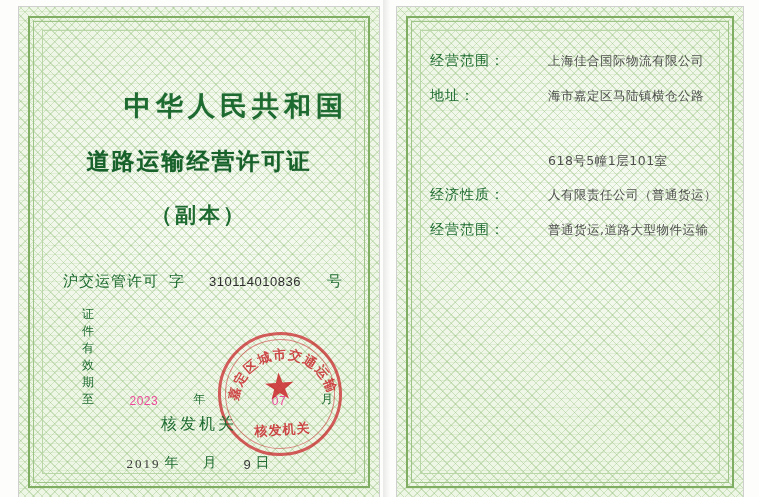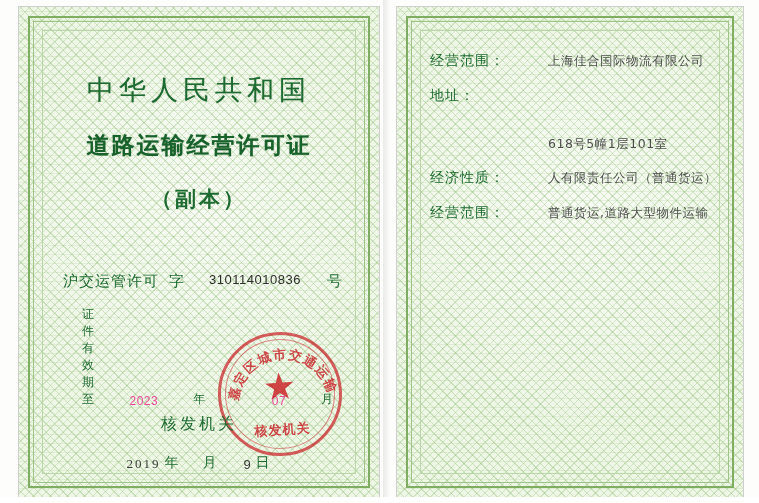--- a/index.html
+++ b/index.html
@@ -70,27 +70,28 @@
   }
 
   
   .left-content {
     position: absolute;
     inset: 30px 32px 30px 32px;
     text-align: center;
     color: #1f6b2f;
   }
   .title-nation {
-    margin-top: 36px;
+    margin-top: 52px;
     font-family: "DejaVu Sans", "Liberation Sans", sans-serif;
     font-size: 27px;
-    font-weight: normal;
+    font-weight: bold;
     letter-spacing: 5px;
     color: #1d6b30;
     text-shadow: 0 0 1px rgba(20,80,35,0.35);
+    text-align: right;
   }
   .title-main {
     margin-top: 22px;
     font-family: "DejaVu Sans", "Liberation Sans", sans-serif;
     font-size: 23px;
     font-weight: bold;
     letter-spacing: 2px;
     color: #17612a;
     text-shadow: 0 0 1px rgba(20,80,35,0.45);
   }
@@ -102,21 +103,21 @@
     letter-spacing: 3px;
     color: #1d6b30;
   }
 
   .license-line {
     position: absolute;
     left: 18px;
     right: 10px;
     top: 236px;
     display: flex;
-    align-items: flex-start;
+    align-items: center;
     justify-content: center;
     font-family: "DejaVu Sans", "Liberation Sans", sans-serif;
     font-size: 15px;
     color: #1d6b30;
     letter-spacing: 1px;
   }
   .license-line .lbl { white-space: nowrap; }
   .license-line .zi { margin: 0 14px 0 10px; }
   .license-line .num {
     font-family: "Liberation Sans", sans-serif;
@@ -372,20 +373,21 @@
           <span>经营范围</span><span class="field-colon">：</span>
         </div>
         <div class="field-value">上海佳合国际物流有限公司</div>
       </div>
 
       <div class="field-row">
         <div class="field-label">
           <span>地址</span><span class="field-colon">：</span>
         </div>
         <div class="field-value">
+          <span>海市嘉定区马陆镇横仓公路</span>
           <span class="line2">618号5幢1层101室</span>
         </div>
       </div>
 
       <div class="field-row">
         <div class="field-label">
           <span>经济性质</span><span class="field-colon">：</span>
         </div>
         <div class="field-value">人有限责任公司（普通货运）</div>
       </div>

